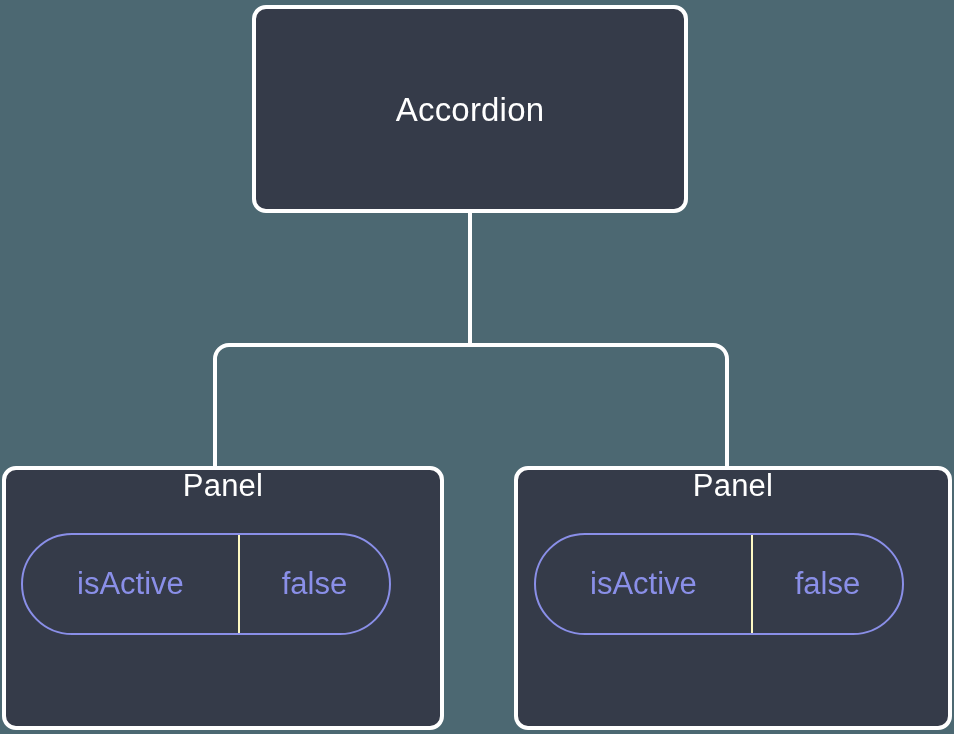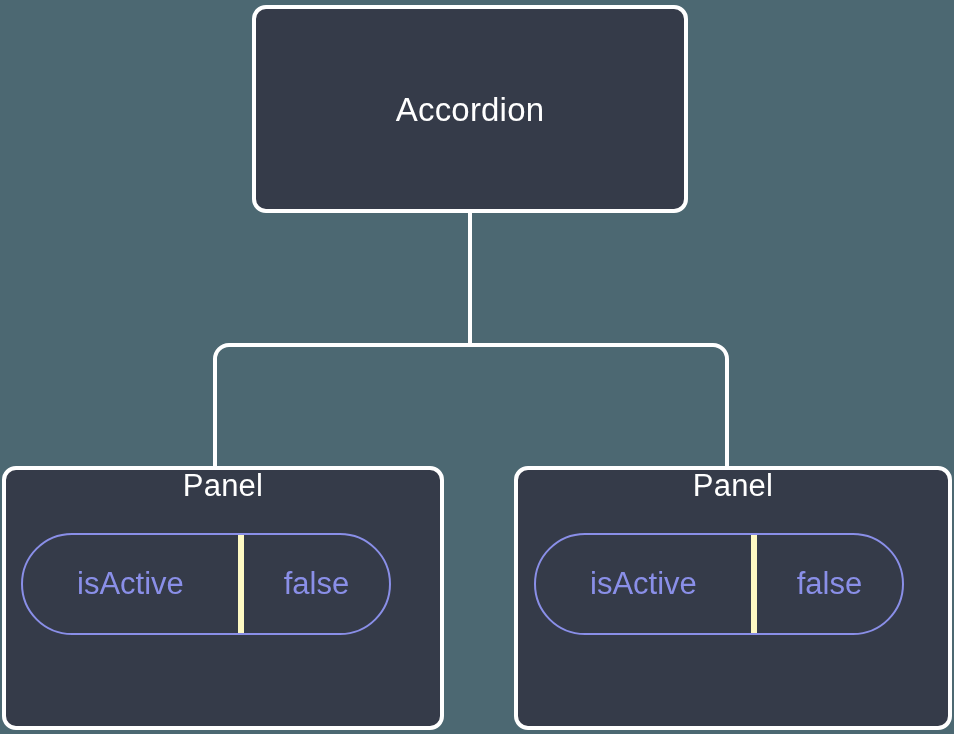--- a/index.html
+++ b/index.html
@@ -105,21 +105,21 @@
     box-sizing: border-box;
   }
 
   .prop-key {
     width: 216px;
     padding-bottom: 2px;
   }
 
   .prop-value {
     width: 152px;
-    border-left: 6px solid #fef9c3;
+    border-left: 2px solid #fef9c3;
     padding-bottom: 2px;
   }
 
   
   .node-panel-left .prop-pill {
     width: 370px;
     margin-right: 34px;
   }
   
   .node-panel-right .prop-pill {

